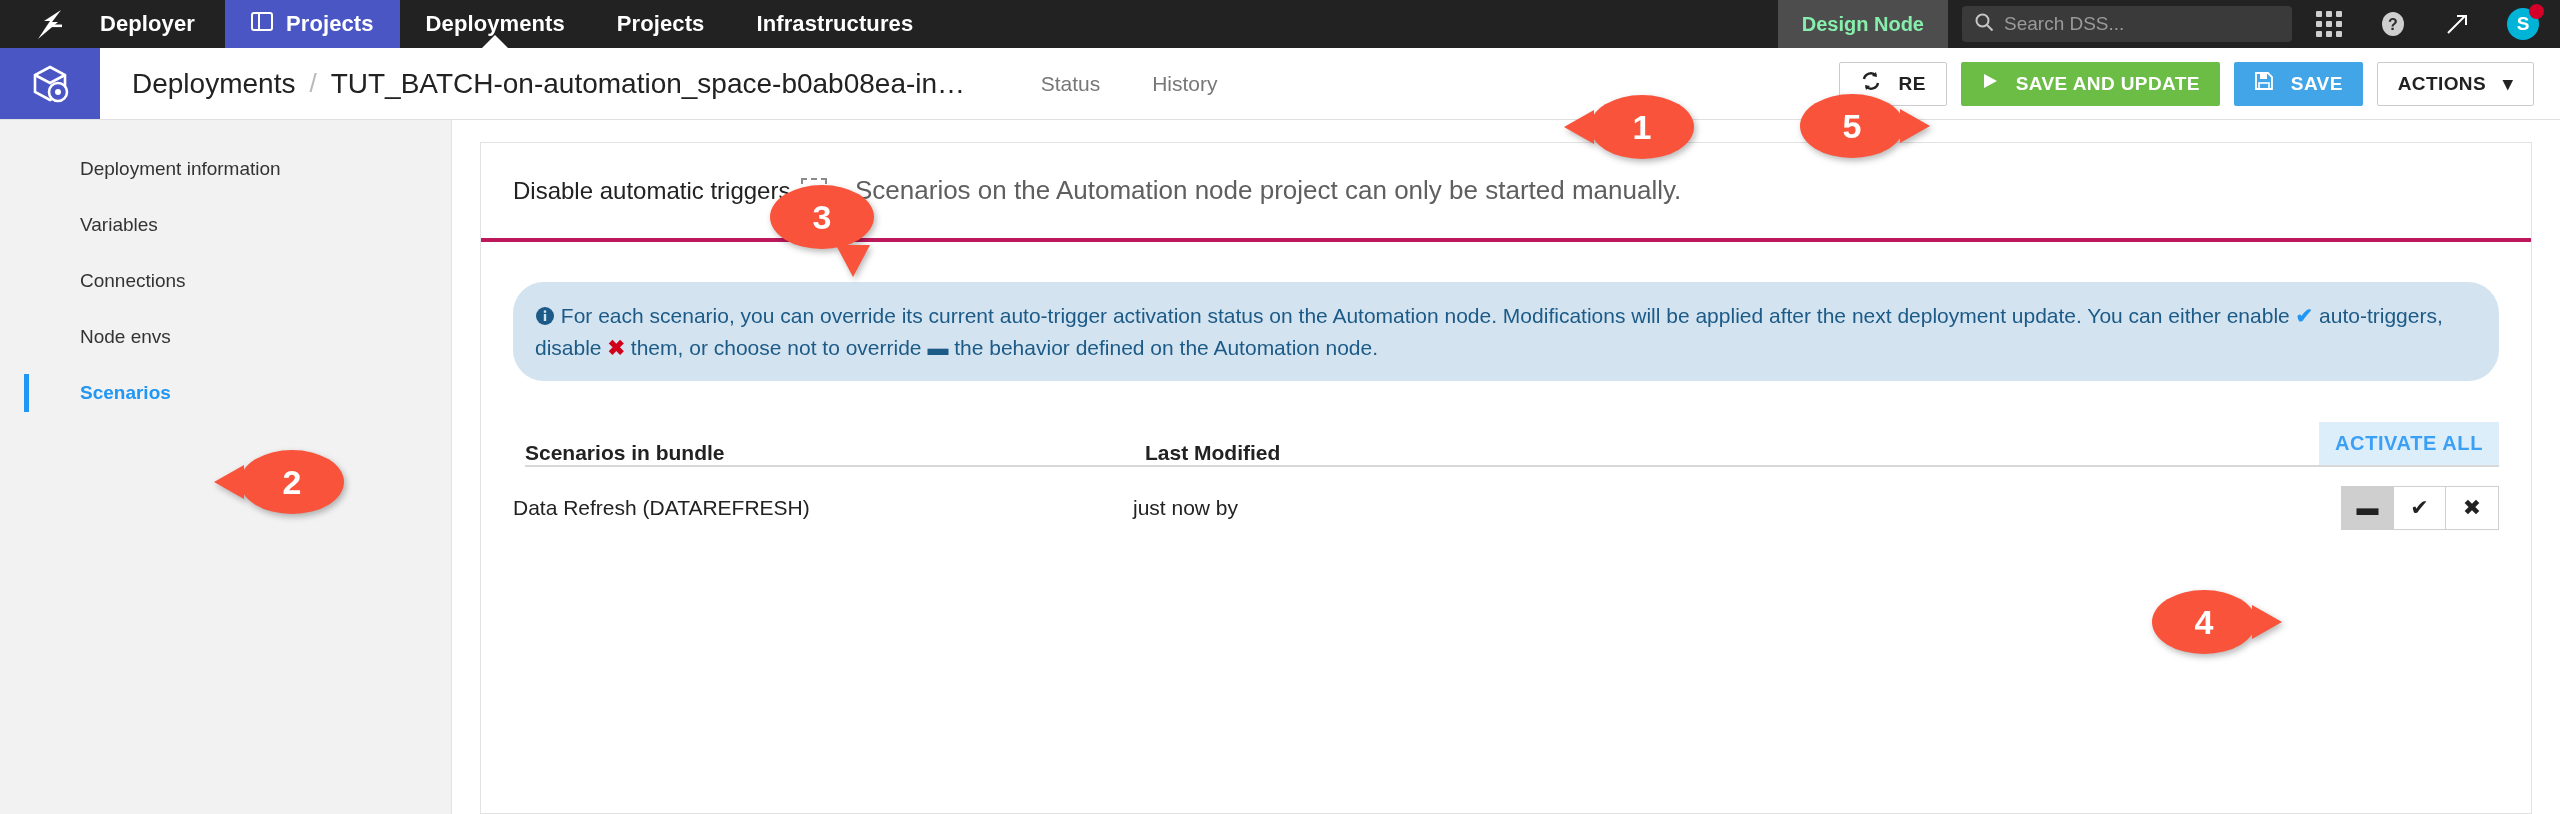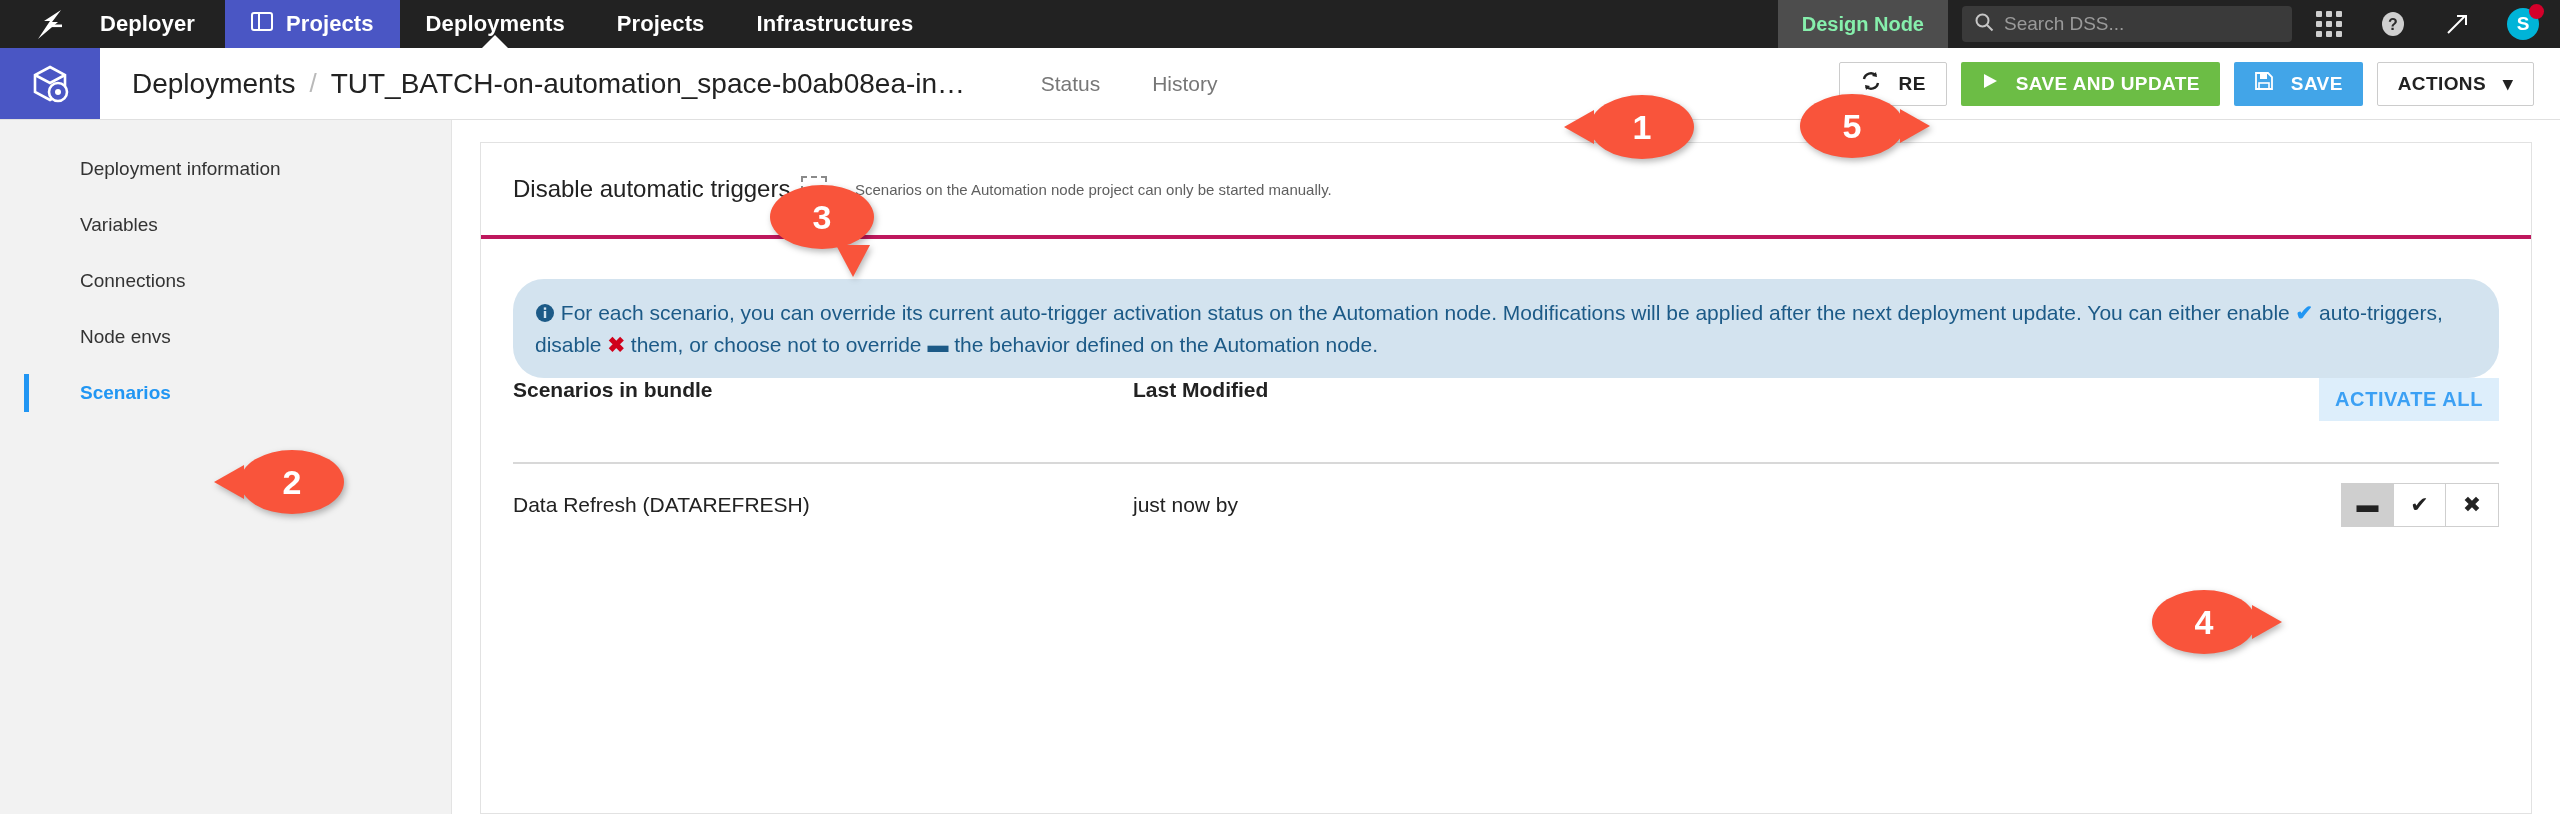--- a/index.html
+++ b/index.html
@@ -140,35 +140,36 @@
   .panel-top { border-top: 1px solid #e2e2e2; }
   .trigger-row {
     display: flex; align-items: center;
     padding: 32px 0 32px 32px; border-bottom: 4px solid #be185d;
   }
   .trigger-label { font-size: 24px; color: #222222; width: 288px; }
   .checkbox {
     width: 26px; height: 26px; border: 2px dashed #8a8a8a;
     background: #ffffff; flex-shrink: 0;
   }
-  .trigger-help { font-size: 15px; color: #5f5f5f; margin-left: 28px; }
+  .trigger-help { font-size: 26px; color: #5f5f5f; margin-left: 28px; }
 
   .info-banner {
     margin: 40px 32px 0 32px; background: #d3e3ef;
     padding: 18px 22px; color: #1c5a87; font-size: 21px; line-height: 1.5; border-radius: 31px;
   }
   .info-banner .ib-ok { color: #2196f3; font-weight: bold; }
   .info-banner .ib-no { color: #d0021b; font-weight: bold; }
   .info-banner .ib-dash { color: #1c5a87; font-weight: bold; }
   .ib-icon { font-weight: bold; }
 
   .table-area { padding: 0 32px; }
   .thead {
-    display: flex; align-items: flex-start; height: 86px;
+    display: flex; align-items: flex-end; height: 86px;
     border-bottom: 2px solid #d8d8d8;
+    margin-left: 12px;
   }
   .th { font-size: 21px; font-weight: bold; color: #222222; }
   .th.c1 { width: 620px; }
   .th.c2 { flex: 1; }
   .activate-all {
     background: #ddeefb; color: #3ba0f4; font-size: 20px; font-weight: bold;
     letter-spacing: .6px; padding: 10px 16px; white-space: nowrap;
   }
   .trow { display: flex; align-items: center; height: 82px; }
   .td { font-size: 21px; color: #222222; }

